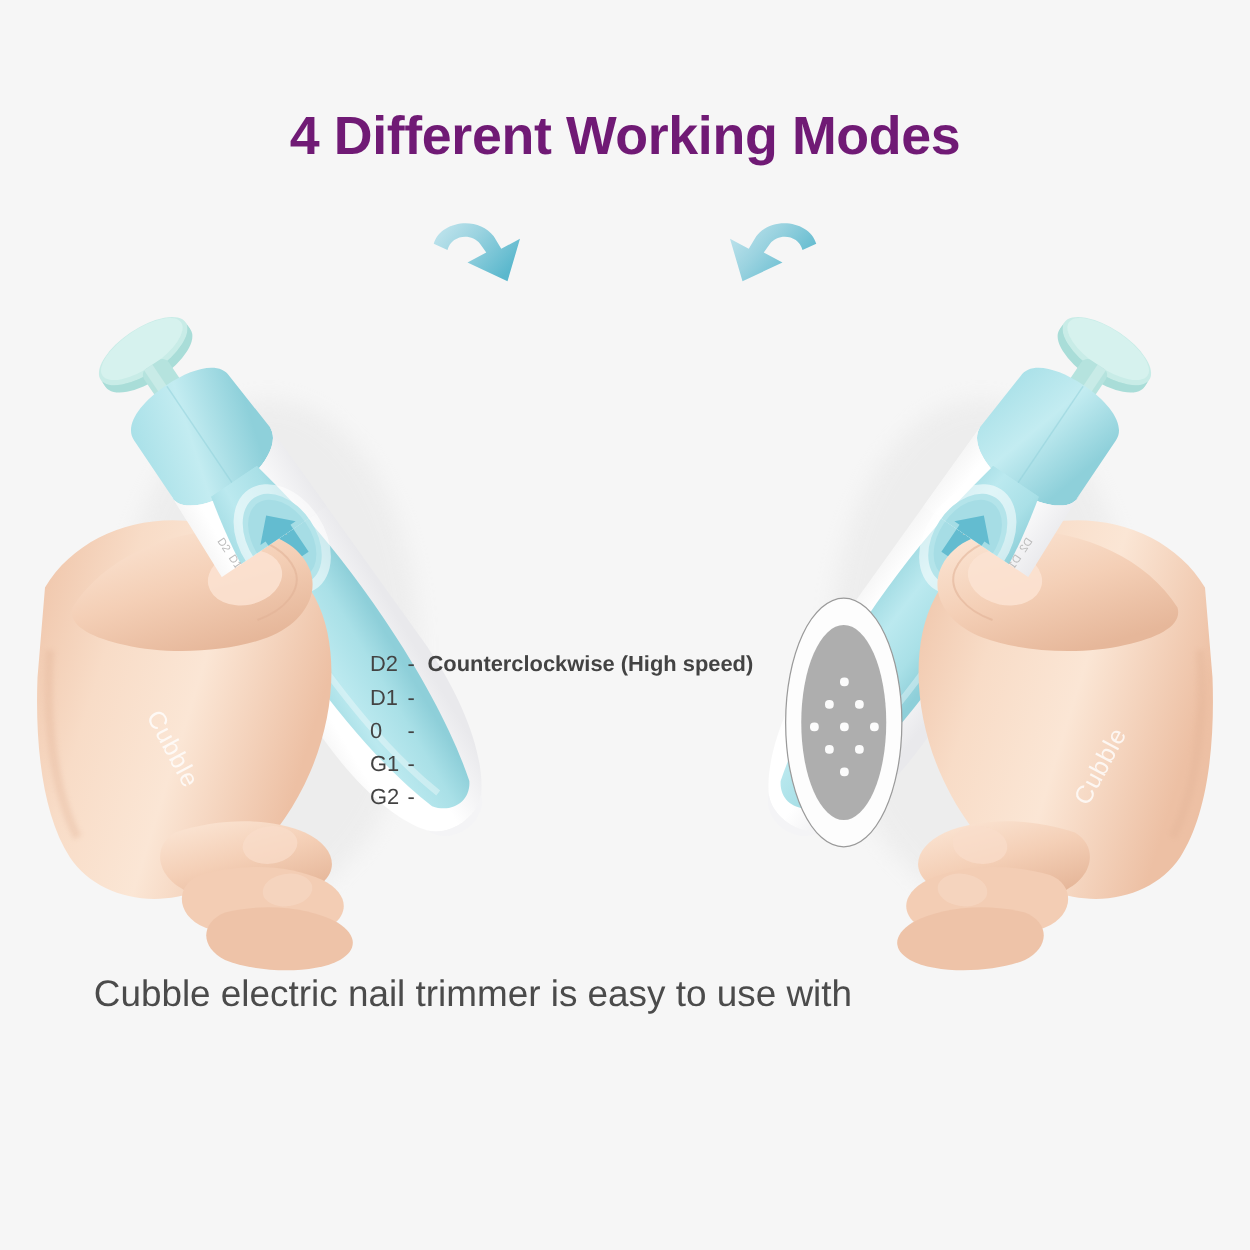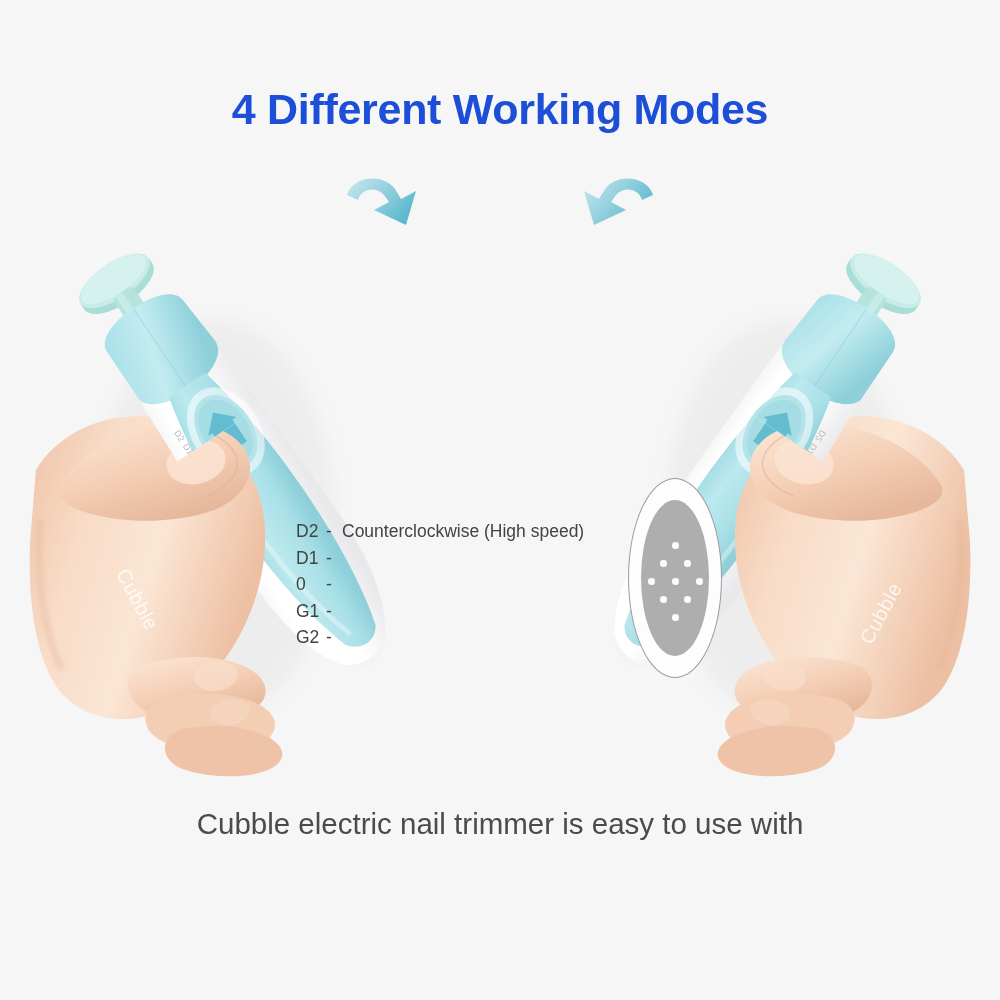--- a/index.html
+++ b/index.html
@@ -23,21 +23,21 @@
 
   
   .headline {
     position: absolute;
     top: 85px;
     left: 0;
     width: 1000px;
     text-align: center;
     font-size: 43px;
     font-weight: bold;
-    color: #1d4ed8;
+    color: #701a75;
     letter-spacing: -0.3px;
     white-space: nowrap;
   }
 
   
   .legend {
     position: absolute;
     left: 296px;
     top: 518px;
     width: 330px;
@@ -56,33 +56,33 @@
     flex: 0 0 30px;
     color: #434343;
   }
   .legend-dash {
     width: 16px;
     flex: 0 0 16px;
     text-align: left;
   }
   .legend-desc {
     flex: 1 1 auto;
+    font-weight: bold;
   }
 
   
   .caption {
     position: absolute;
     left: 75px;
     top: 772px;
     width: 850px;
-    text-align: center;
+    text-align: left;
     font-size: 29.5px;
     line-height: 47px;
     color: #4b4b4b;
-    margin-top: 28px;
   }
   .caption-line { display: block; white-space: nowrap; }
 
   
   .disc-wrap {
     position: absolute;
     left: 628px;
     top: 478px;
     width: 96px;
     height: 202px;

